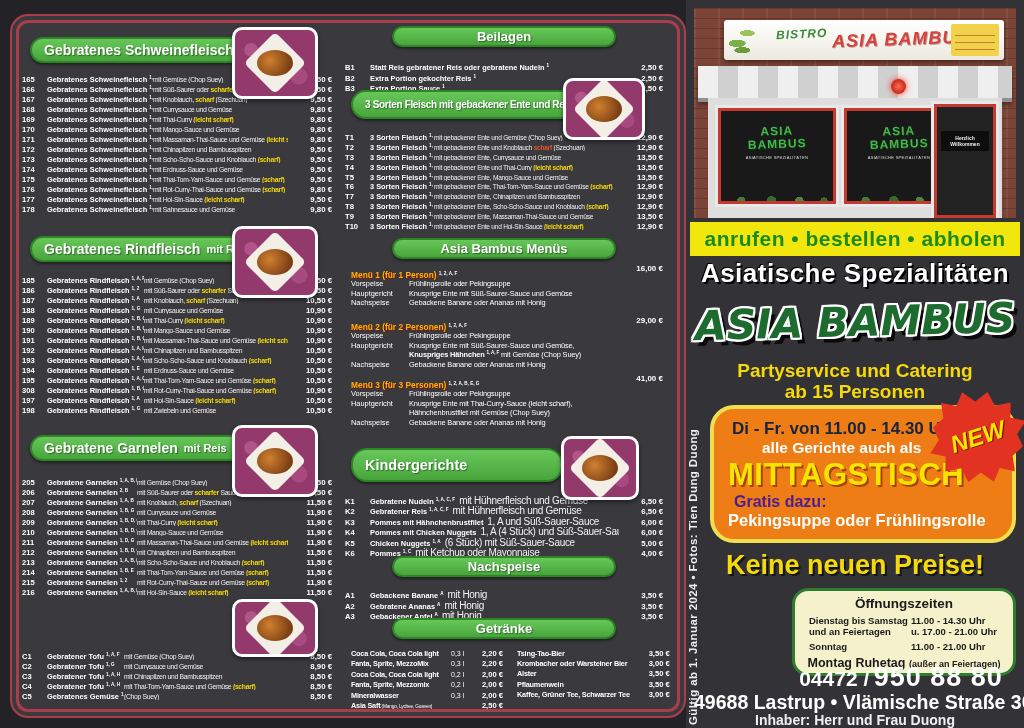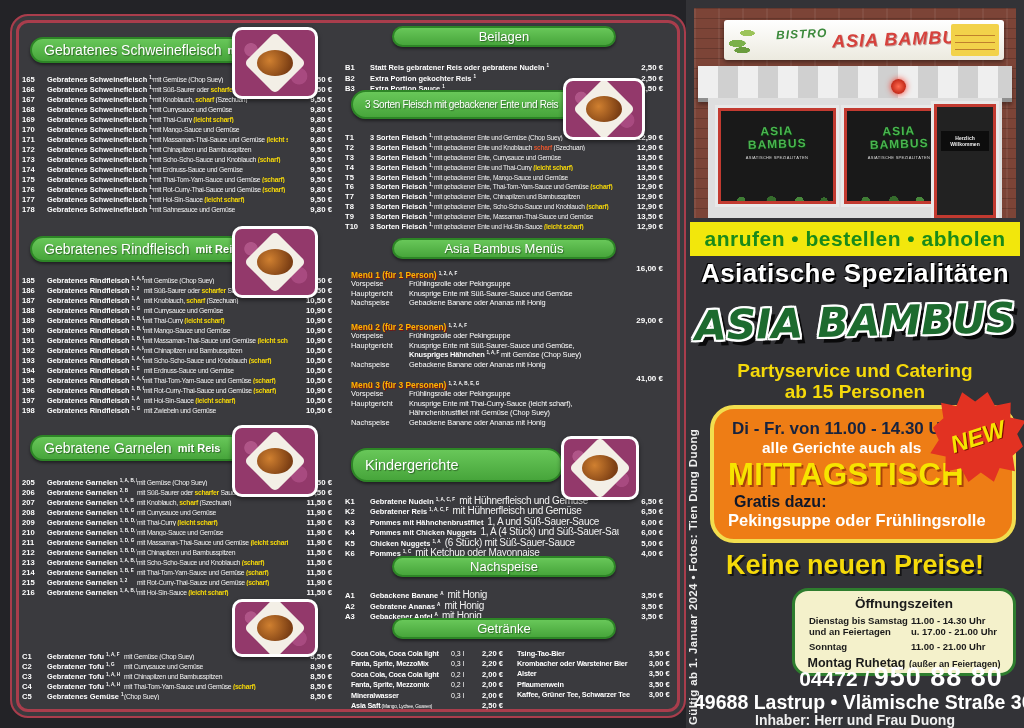--- a/index.html
+++ b/index.html
@@ -14,21 +14,21 @@
   #sec-schwein{top:37px}#sec-rind{top:236px}#sec-garnelen{top:435px}#sec-veg{top:607px}
   #blk-beilagen{top:26px}#blk-sorten{top:90px}#blk-menus{top:238px}#blk-kinder{top:448px}#blk-nachspeise{top:556px}#blk-getraenke{top:618px}
   
   .pill{position:relative;z-index:1;background:linear-gradient(#68c759,#47a53b);border:2px solid #2d8526;border-radius:16px;
         color:#fff;display:flex;align-items:center;box-shadow:0 2px 3px rgba(0,0,0,.45);text-shadow:1px 1px 1px rgba(0,0,0,.4);box-sizing:border-box}
   .lpill{height:26px;margin-left:8px;width:278px;padding:0 12px;gap:6px}
   .s2 .lpill{width:270px}.s3 .lpill{width:278px}.s4 .lpill{width:200px}
   .cpill{height:21px;width:224px;margin:0 auto;justify-content:center}
   .wpill{height:29px;width:240px;margin-left:6px;padding:0 12px}
   .kpill{height:34px;width:212px;margin-left:6px;padding:0 12px}
-  .pt{font-size:14px;font-weight:normal;white-space:nowrap}
+  .pt{font-size:14px;font-weight:bold;white-space:nowrap}
   .cpill .pt{font-size:13px}
   .wpill .pt{font-size:10px;letter-spacing:-.35px}
   .kpill .pt{font-size:14.5px}
   .pts{font-size:11px;font-weight:bold;white-space:nowrap}
   
   .photo{position:absolute;z-index:2;right:14px;top:-10px;width:80px;height:66px;background:
      radial-gradient(circle at 20% 30%, #b05588 8%, transparent 9%),
      radial-gradient(circle at 80% 70%, #a84a80 10%, transparent 11%),
      #93396b;border:3px solid #fff;border-radius:10px;box-shadow:0 2px 4px rgba(0,0,0,.5);overflow:hidden}
   .photo .plate{position:absolute;left:50%;top:50%;width:44px;height:44px;background:#f3efe6;transform:translate(-50%,-50%) rotate(45deg);border-radius:5px}
@@ -112,21 +112,21 @@
   .banner{position:absolute;left:4px;top:222px;width:330px;height:34px;background:#f2e70c;color:#1a8a1a;font-weight:900;font-size:21px;line-height:34px;text-align:center;letter-spacing:.5px}
   .headline{position:absolute;left:0;right:0;top:258px;text-align:center;font-size:26px;font-weight:900;color:#fff;text-shadow:2px 2px 0 #000,-1px -1px 0 #000;letter-spacing:.5px}
   .logo{position:absolute;left:0;right:0;top:292px;text-align:center;font-family:"DejaVu Sans",sans-serif;font-size:41px;line-height:60px;font-weight:900;font-style:italic;color:#1d6b2f;letter-spacing:0;transform:rotate(-1.5deg);
         text-shadow:-2px -2px 0 #fff,2px -2px 0 #fff,-2px 2px 0 #fff,2px 2px 0 #fff,0 -2px 0 #fff,0 2px 0 #fff,-2px 0 0 #fff,2px 0 0 #fff,5px 6px 0 rgba(0,0,0,.8)}
   .party{position:absolute;left:0;right:0;top:360px;text-align:center;color:#f5d90a;font-weight:900;font-size:19px;line-height:21px}
   
   .lunch{position:absolute;left:24px;top:405px;width:306px;height:138px;background:#ee7d15;border:4px solid #f2de4e;border-radius:24px;box-sizing:border-box;padding:10px 14px 0}
   .lunch .l1{color:#17233f;font-weight:bold;font-size:17px;padding-left:4px}
   .lunch .l2{color:#fff;font-weight:bold;font-size:15.5px;padding-left:34px}
   .lunch .lt{color:#f7e400;font-weight:900;font-size:31px;line-height:36px;letter-spacing:.5px;text-shadow:2px 2px 0 rgba(110,20,0,.55)}
-  .lunch .l3{color:#0f172a;font-weight:bold;font-size:16px;padding-left:6px}
+  .lunch .l3{color:#4c1d95;font-weight:bold;font-size:16px;padding-left:6px}
   .lunch .l4{color:#fff;font-weight:bold;font-size:16.5px}
   .new-badge{position:absolute;right:-12px;top:-18px;width:92px;height:92px;background:#e23222;display:flex;align-items:center;justify-content:center;transform:rotate(12deg);
      clip-path:polygon(50% 0%,61% 13%,77% 6%,80% 22%,97% 22%,91% 38%,100% 50%,91% 62%,97% 78%,80% 78%,77% 94%,61% 87%,50% 100%,39% 87%,23% 94%,20% 78%,3% 78%,9% 62%,0% 50%,9% 38%,3% 22%,20% 22%,23% 6%,39% 13%)}
   .new-badge span{color:#f7e400;font-weight:900;font-style:italic;font-size:24px;transform:rotate(-30deg);text-shadow:1px 1px 0 #7a0c00}
   .keine{position:absolute;left:0;right:0;top:550px;text-align:center;color:#f5d90a;font-weight:900;font-size:27px;text-shadow:2px 2px 0 rgba(0,0,0,.6)}
   
   .hours{position:absolute;left:106px;top:588px;width:224px;height:88px;background:#f4f1cb;border:3px solid #2e7d2e;border-radius:16px;box-sizing:border-box;color:#1b1b1b;padding:5px 10px 0}
   .h-title{text-align:center;font-weight:900;font-size:13.5px;margin-bottom:4px}
   .h-row{display:flex;font-weight:bold;font-size:9.5px;line-height:11px;margin-bottom:4px}
   .h-l{flex:1;padding-left:4px}
@@ -314,21 +314,21 @@
             <span class="dsc"><span>mit Erdnuss-Sauce und Gemüse</span></span>
             <span class="prc">10,50 €</span>
           </div>
           <div class="row">
             <span class="num">195</span>
             <span class="nm"><span>Gebratenes Rindfleisch</span><span class="sup">1, A, G</span></span>
             <span class="dsc"><span>mit Thai-Tom-Yam-Sauce und Gemüse </span><span class="hl">(scharf)</span></span>
             <span class="prc">10,50 €</span>
           </div>
           <div class="row">
-            <span class="num">196</span>
+            <span class="num">308</span>
             <span class="nm"><span>Gebratenes Rindfleisch</span><span class="sup">1, B, G</span></span>
             <span class="dsc"><span>mit Rot-Curry-Thai-Sauce und Gemüse </span><span class="hl">(scharf)</span></span>
             <span class="prc">10,90 €</span>
           </div>
           <div class="row">
             <span class="num">197</span>
             <span class="nm"><span>Gebratenes Rindfleisch</span><span class="sup">1, A</span></span>
             <span class="dsc"><span>mit Hoi-Sin-Sauce </span><span class="hl">(leicht scharf)</span></span>
             <span class="prc">10,50 €</span>
           </div>

